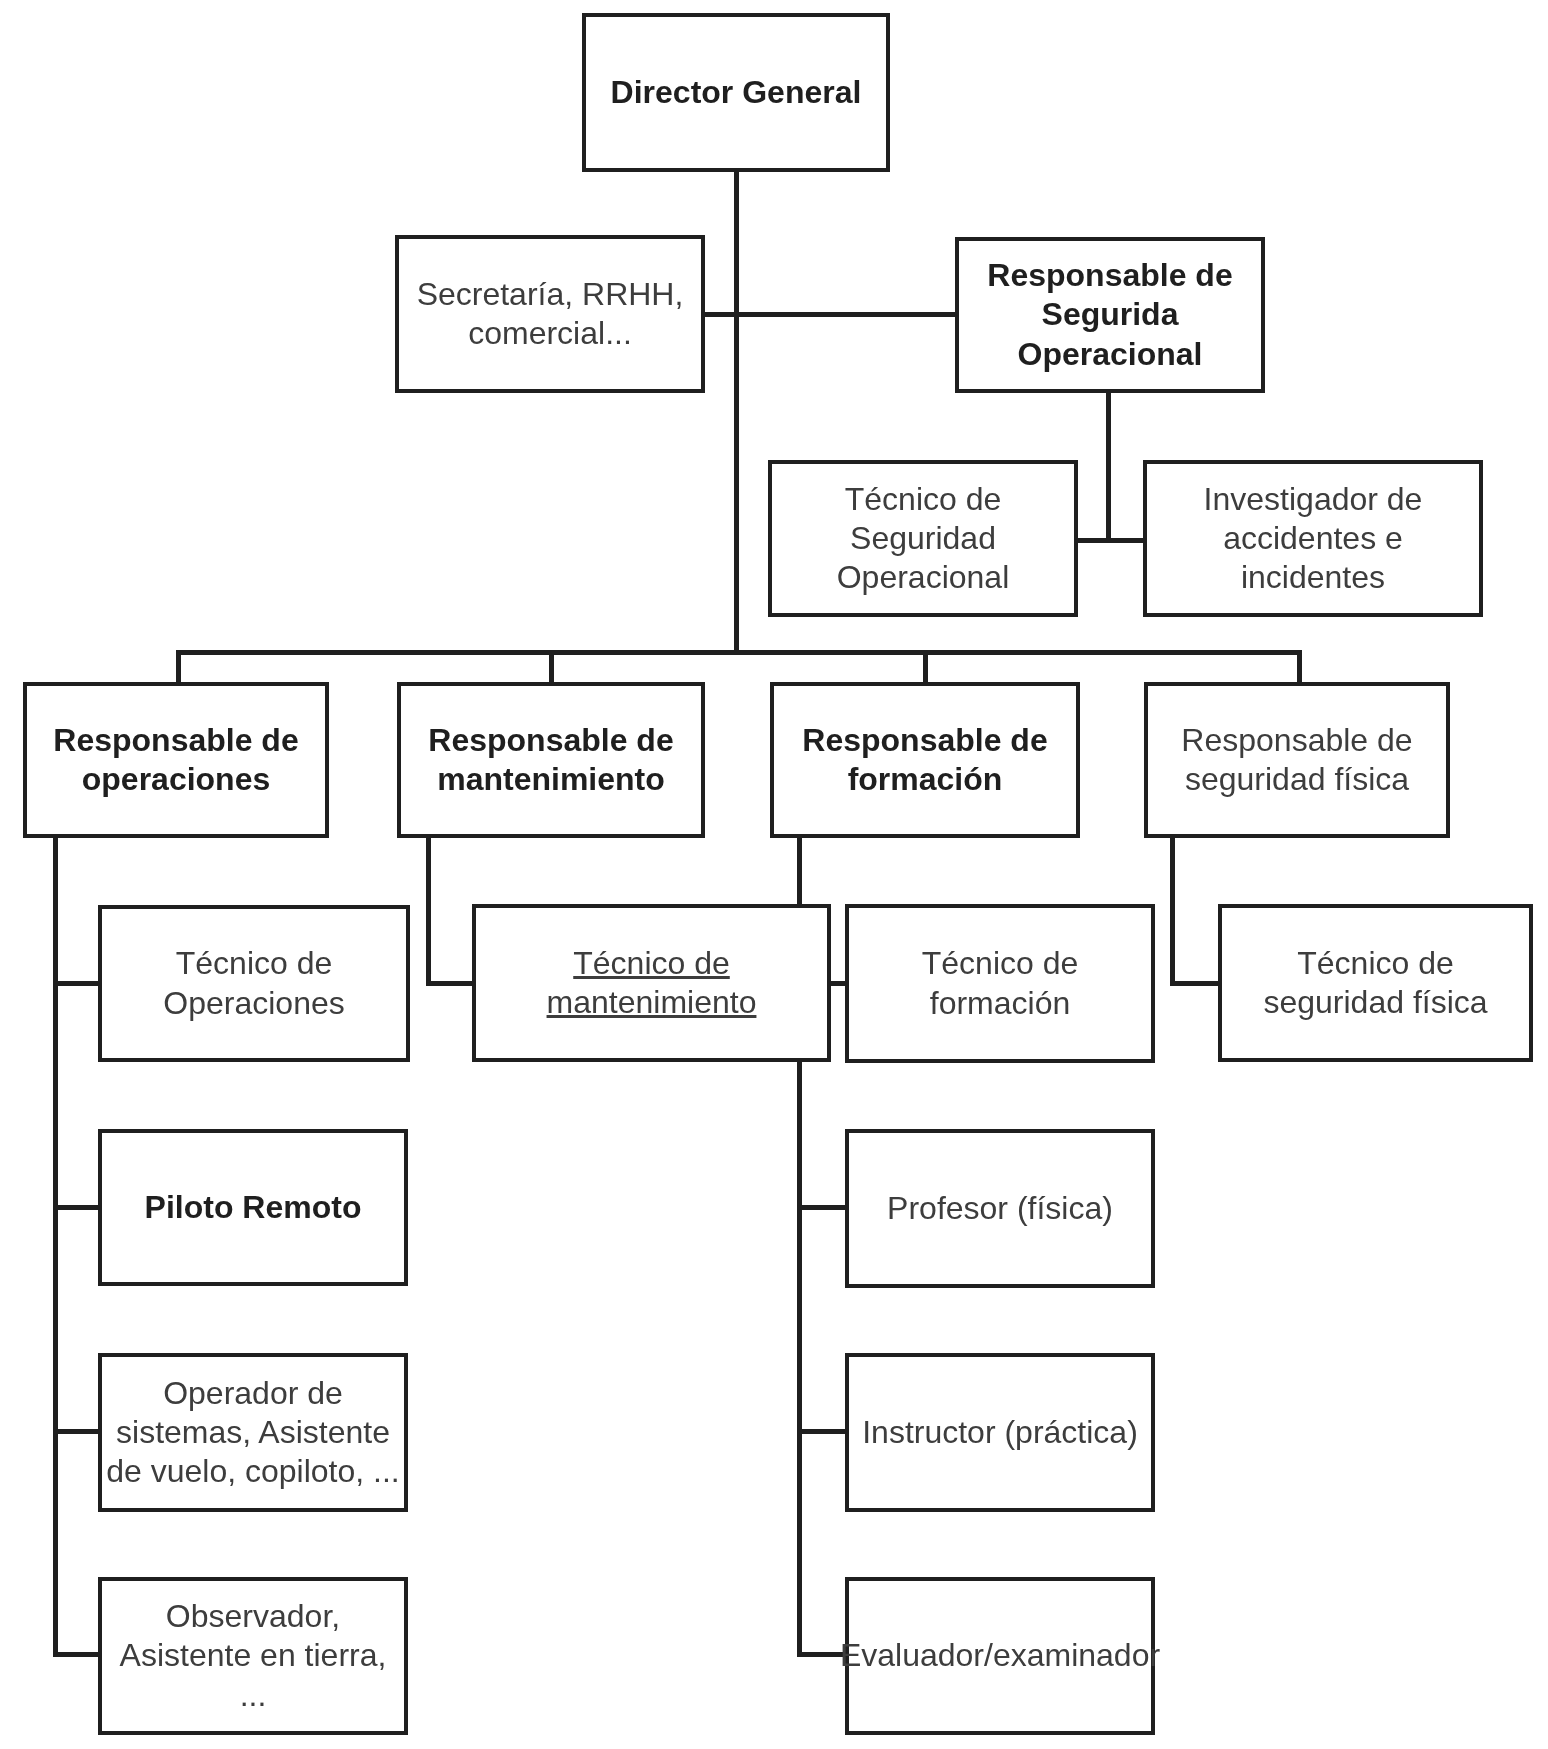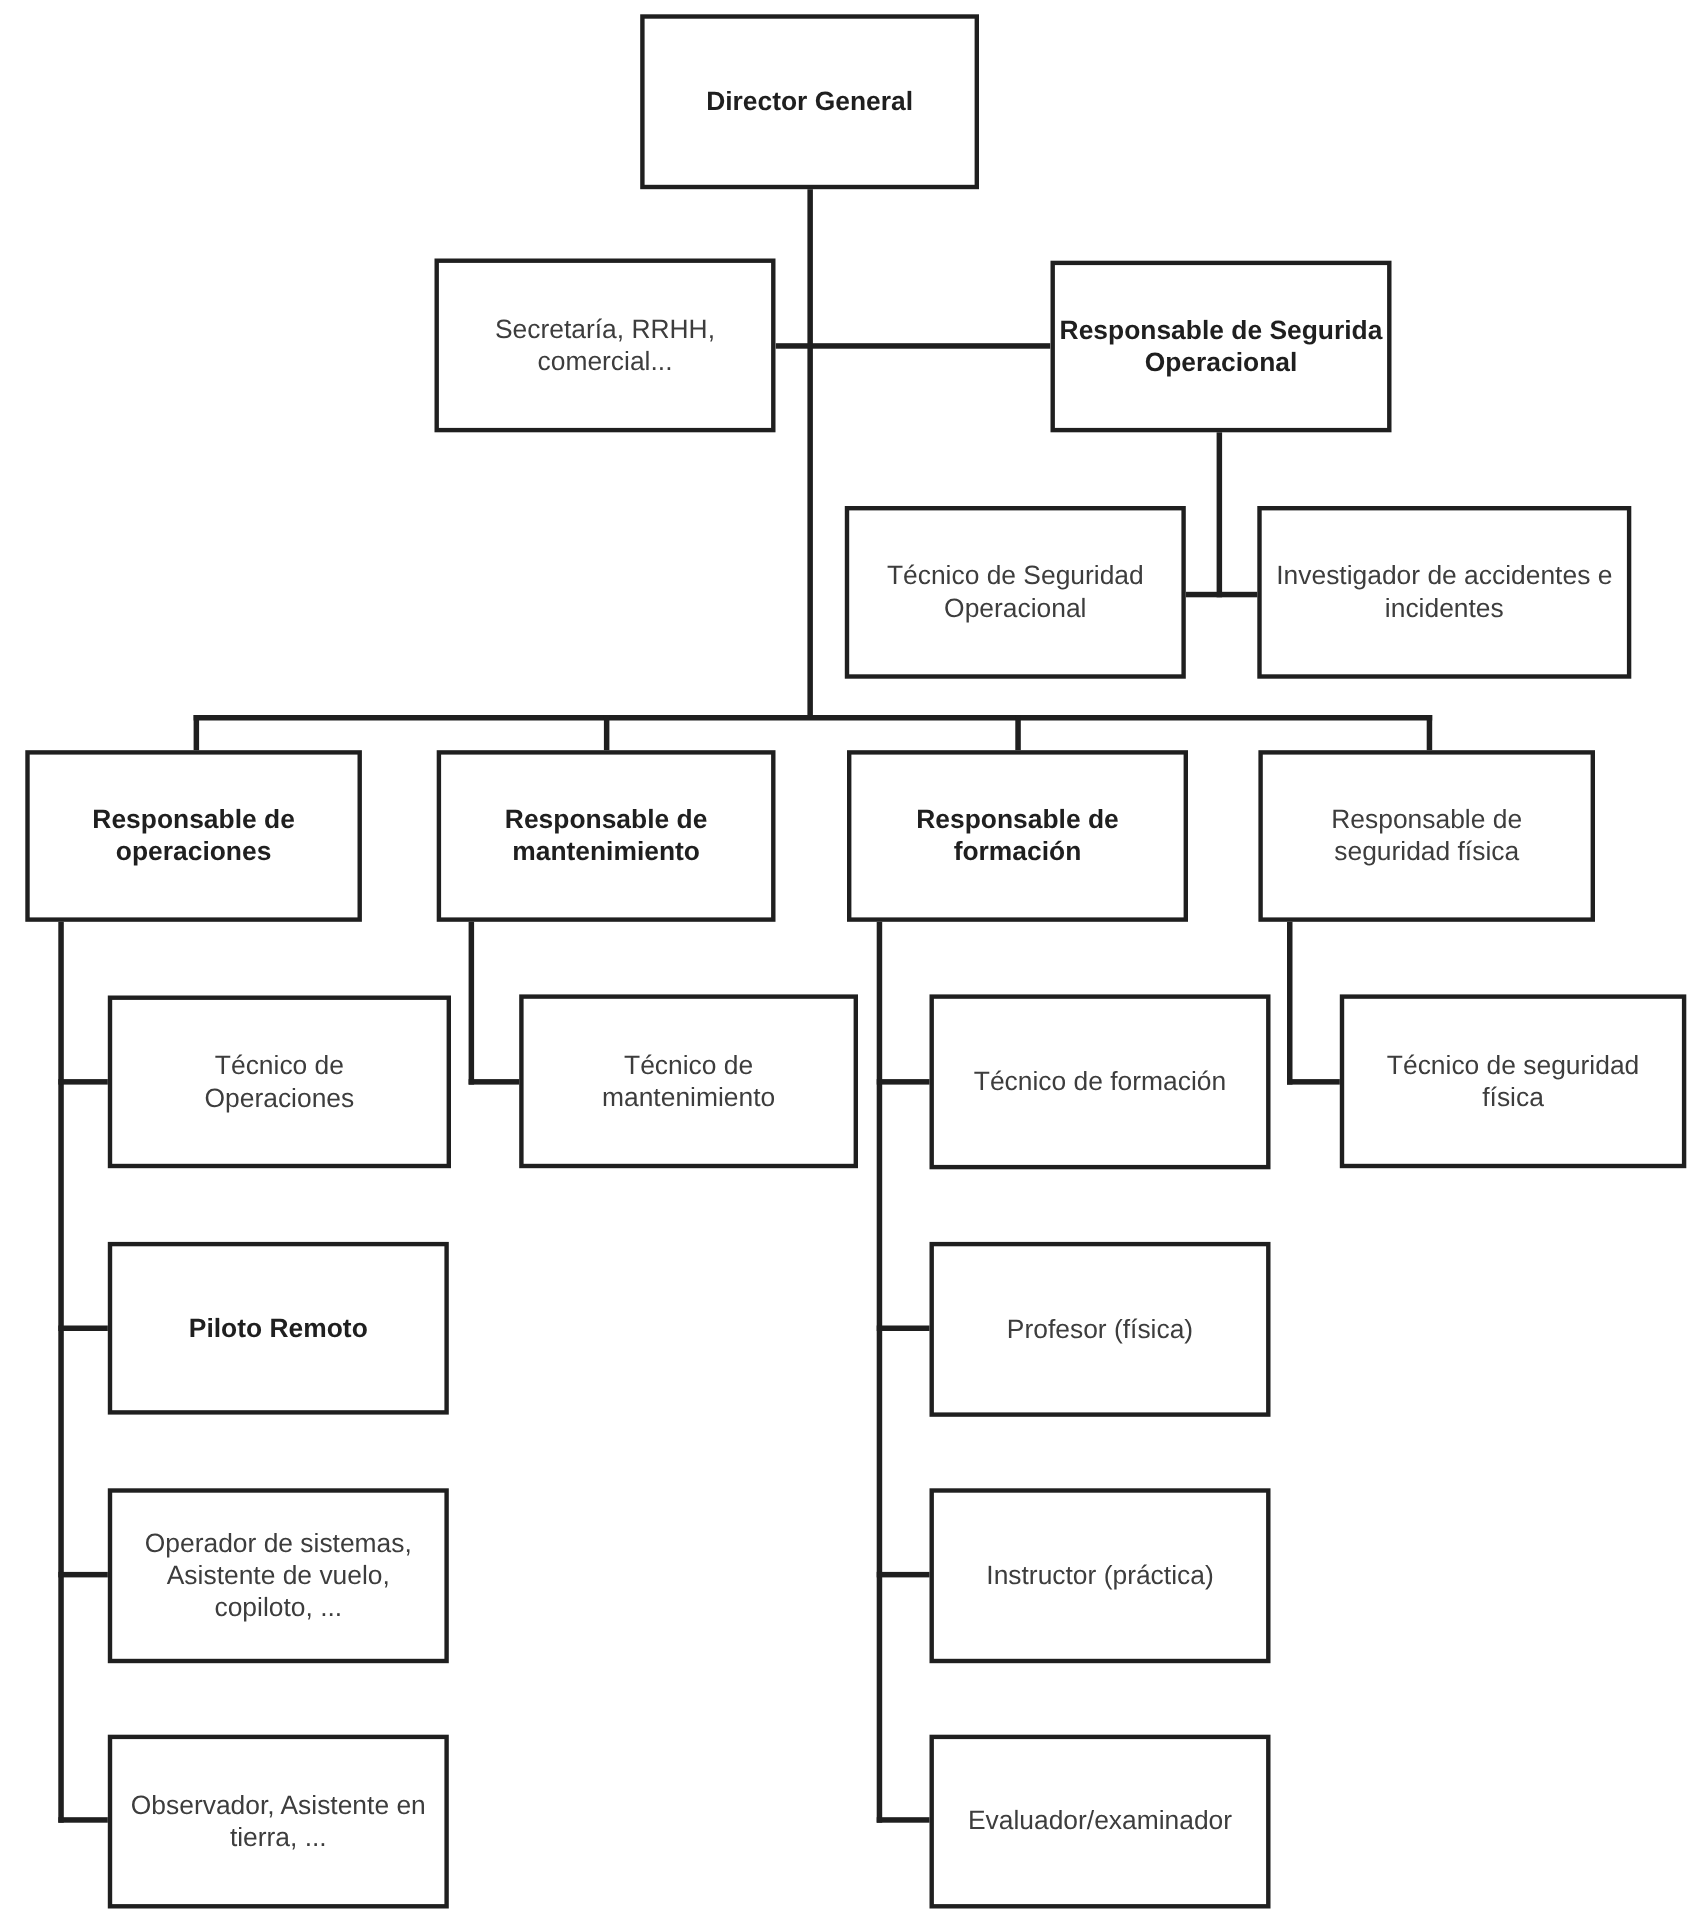--- a/index.html
+++ b/index.html
@@ -13,21 +13,21 @@
   }
   .node {
     position: absolute;
     box-sizing: border-box;
     border: 4px solid #1f1f1f;
     background: #ffffff;
     display: flex;
     align-items: center;
     justify-content: center;
     text-align: center;
-    font-size: 24px;
+    font-size: 32px;
     line-height: 1.22;
     color: #3d3d3d;
     padding: 4px 8px;
   }
   .node.bold {
     font-weight: bold;
     color: #1f1f1f;
   }
   .line {
     position: absolute;
@@ -40,21 +40,21 @@
   #n-tec-segop   { left:768px;  top:460px;  width:310px; height:157px; }
   #n-investigador{ left:1143px; top:460px;  width:340px; height:157px; }
   #n-resp-op     { left:23px;   top:682px;  width:306px; height:156px;justify-content:center; }
   #n-resp-mant   { left:397px;  top:682px;  width:308px; height:156px; }
   #n-resp-form   { left:770px;  top:682px;  width:310px; height:156px; }
   #n-resp-segfis { left:1144px; top:682px;  width:306px; height:156px; }
   #n-tec-op      { left:98px;   top:905px;  width:312px; height:157px; padding:4px 34px; }
   #n-piloto      { left:98px;   top:1129px; width:310px; height:157px; }
   #n-operador    { left:98px;   top:1353px; width:310px; height:159px; padding:4px 4px; }
   #n-observador  { left:98px;   top:1577px; width:310px; height:158px; padding:4px 4px; }
-  #n-tec-mant    { left:472px;  top:904px;  width:308px; height:158px; padding:4px 30px; }
+  #n-tec-mant    { left:472px;  top:904px;  width:359px; height:158px; padding:4px 30px;text-decoration:underline; }
   #n-tec-form    { left:845px;  top:904px;  width:310px; height:159px; padding:4px 4px; }
   #n-profesor    { left:845px;  top:1129px; width:310px; height:159px; }
   #n-instructor  { left:845px;  top:1353px; width:310px; height:159px; }
   #n-evaluador   { left:845px;  top:1577px; width:310px; height:158px; padding:4px 2px; }
   #n-tec-segfis  { left:1218px; top:904px;  width:315px; height:158px; }
 </style>
 </head>
 <body>
 
 <div class="canvas">

